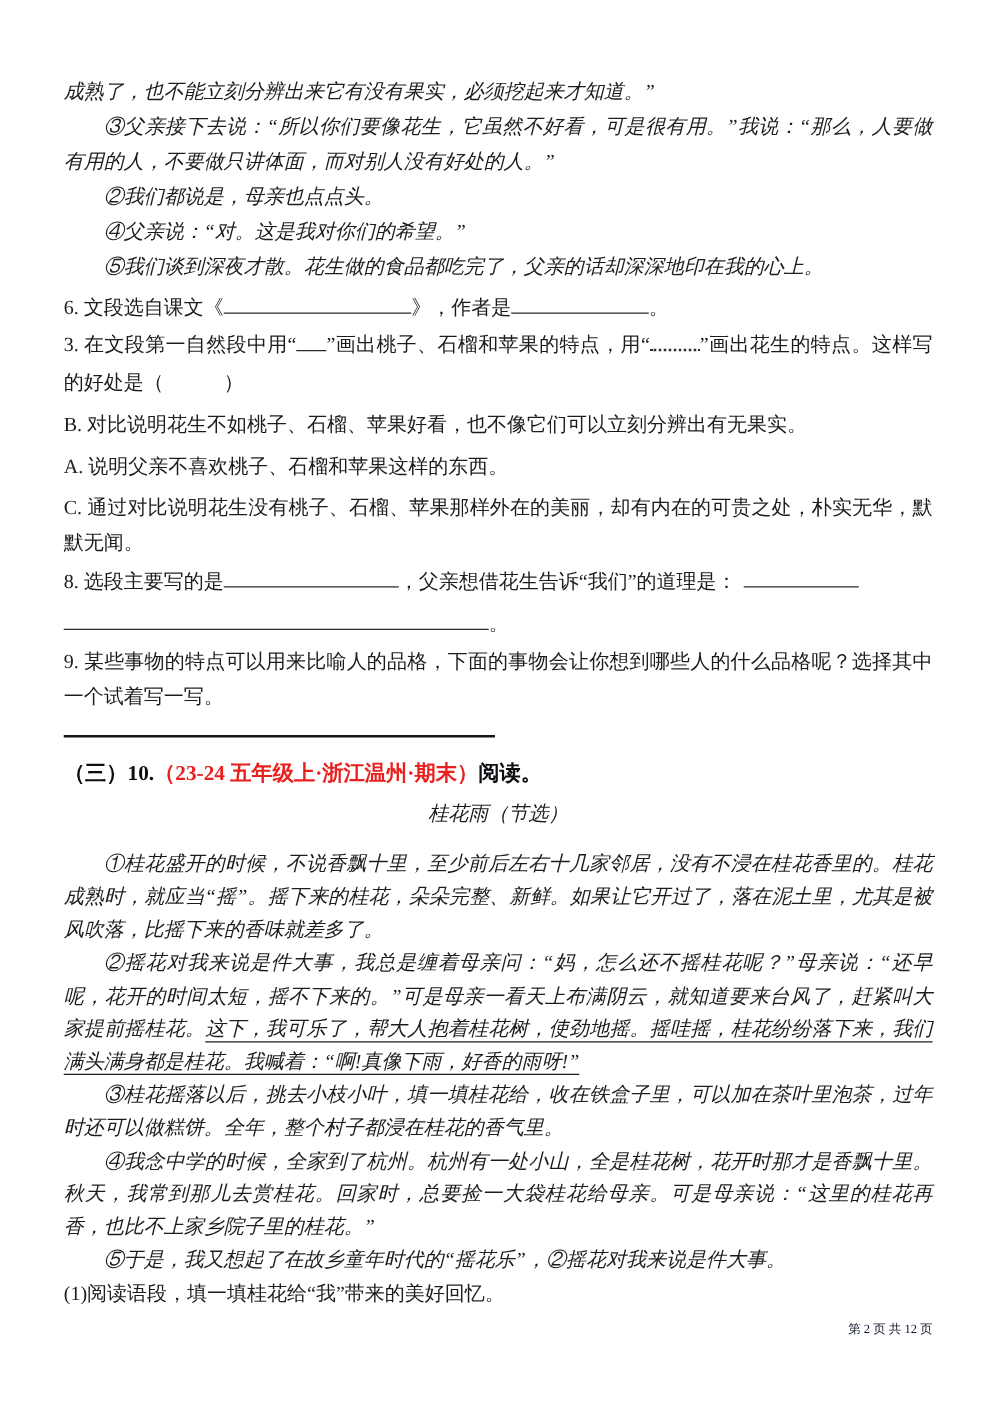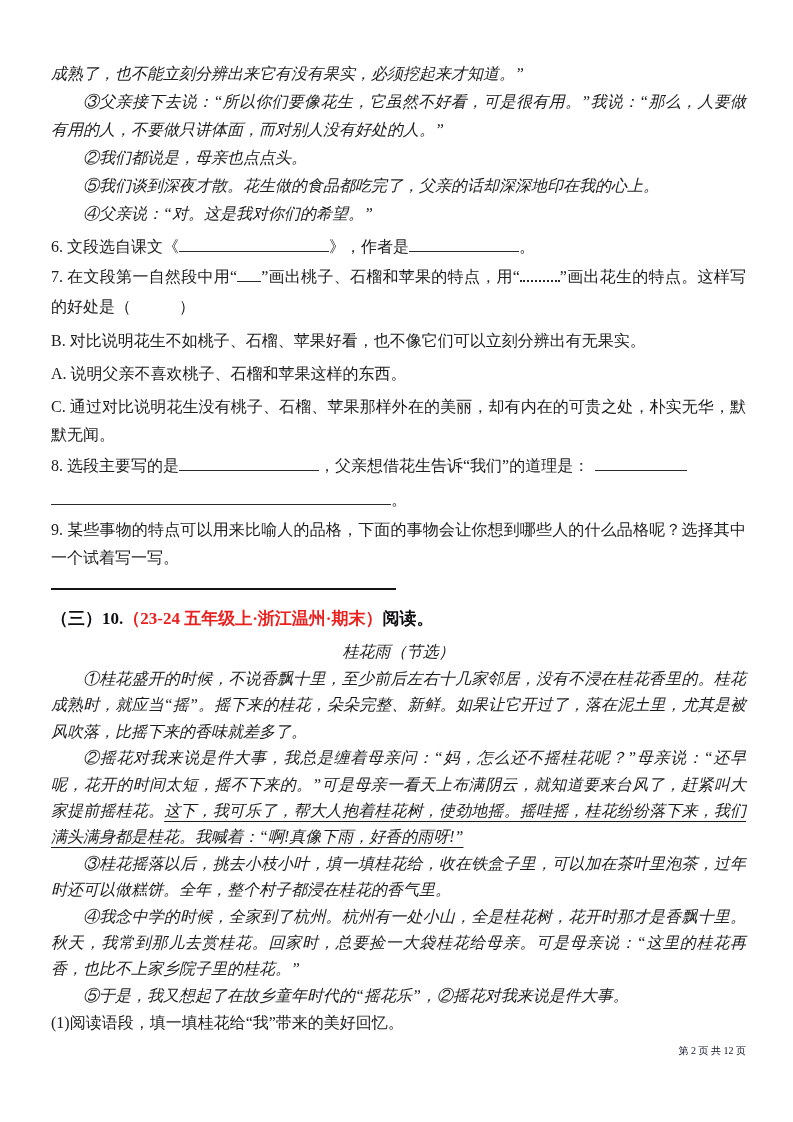--- a/index.html
+++ b/index.html
@@ -23,45 +23,45 @@
   .q9{margin-top:1px;line-height:28px;}
   .words{line-height:28px;word-spacing:7px;}
   
   .blank{display:inline-block;height:17px;border-bottom:1px solid #2a2a2a;vertical-align:baseline;}
   .blank-dotted{display:inline-block;height:17px;border-bottom:2px dotted #2a2a2a;vertical-align:baseline;}
   .rule-line{margin-top:16px;width:345px;height:0;border-bottom:2px solid #151515;}
   
   .sec-head{margin-top:17px;line-height:24px;font-weight:bold;font-size:17px;color:#0d0d12;}
   .sec-head .red{color:#e8201e;}
   .p2-title{margin-top:8px;line-height:26px;text-align:center;}
-  .passage2{margin-top:1px;}
+  .passage2{margin-top:14px;}
   .passage2 p{line-height:26.4px;text-indent:2em;}
   .uline{text-decoration:underline;text-underline-offset:5px;text-decoration-thickness:1px;}
   .subq{line-height:27px;}
   .footer{margin-top:5px;text-align:right;font-size:10px;line-height:20px;color:#0f172a;}
 </style>
 </head>
 <body>
 
 <div class="page">
 
   <div class="passage1 kai">
     <p class="cont">成熟了，也不能立刻分辨出来它有没有果实，必须挖起来才知道。”</p>
     <p>③父亲接下去说：“所以你们要像花生，它虽然不好看，可是很有用。”我说：“那么，人要做有用的人，不要做只讲体面，而对别人没有好处的人。”</p>
     <p>②我们都说是，母亲也点点头。</p>
+    <p>④父亲说：“对。这是我对你们的希望。”</p>
     <p>⑤我们谈到深夜才散。花生做的食品都吃完了，父亲的话却深深地印在我的心上。</p>
-    <p>④父亲说：“对。这是我对你们的希望。”</p>
   </div>
 
   <p class="q6">
     <span>6. 文段选自课文《</span><span class="blank" style="width:150px"></span><span>》，作者是</span><span class="blank" style="width:110px"></span><span>。</span>
   </p>
 
   <p class="q7">
-    <span>7. 在文段第一自然段中用“</span><span class="blank" style="width:24px"></span><span>”画出桃子、石榴和苹果的特点，用“</span><span class="blank-dotted" style="width:40px"></span><span>”画出花生的特点。这样写的好处是（　　　）</span>
+    <span>3. 在文段第一自然段中用“</span><span class="blank" style="width:24px"></span><span>”画出桃子、石榴和苹果的特点，用“</span><span class="blank-dotted" style="width:40px"></span><span>”画出花生的特点。这样写的好处是（　　　）</span>
   </p>
 
   <div>
     <p class="opt">B. 对比说明花生不如桃子、石榴、苹果好看，也不像它们可以立刻分辨出有无果实。</p>
     <p class="opt">A. 说明父亲不喜欢桃子、石榴和苹果这样的东西。</p>
     <p class="opt">C. 通过对比说明花生没有桃子、石榴、苹果那样外在的美丽，却有内在的可贵之处，朴实无华，默默无闻。</p>
   </div>
 
   <p class="q8l1">
     <span>8. 选段主要写的是</span><span class="blank" style="width:140px"></span><span>，父亲想借花生告诉“我们”的道理是：</span><span class="blank" style="width:92px;margin-left:6px"></span>

